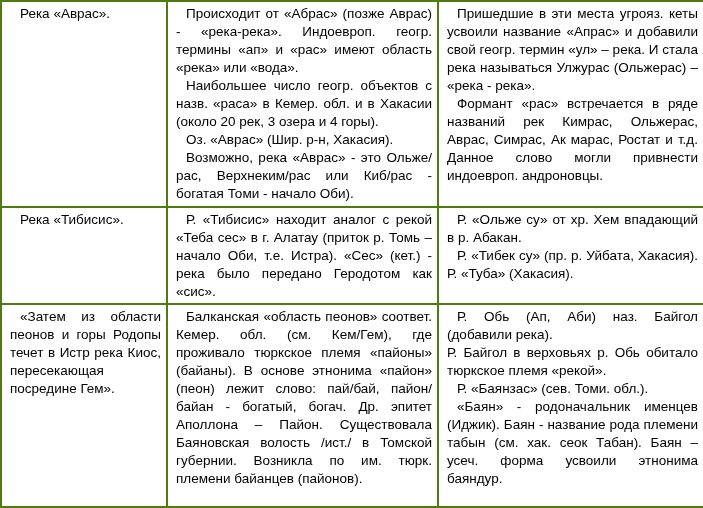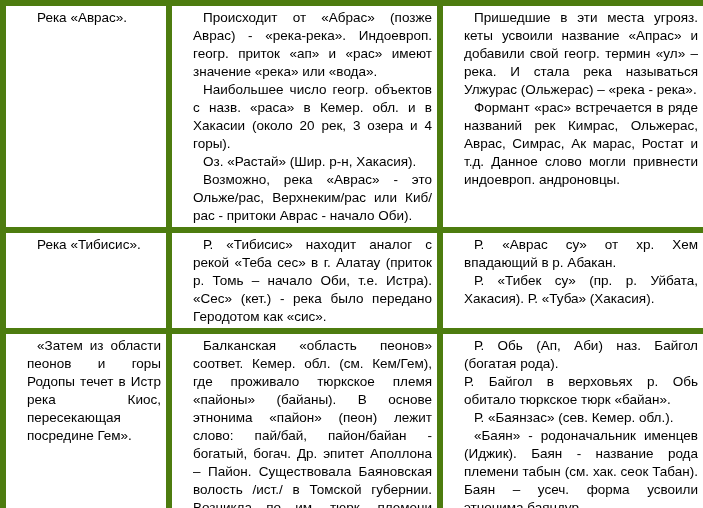--- a/index.html
+++ b/index.html
@@ -16,23 +16,23 @@
   }
   table.topo-table {
     width: 703px;
     height: 508px;
     border-collapse: collapse;
     table-layout: fixed;
     border: 2px solid #000000;
     background: #ffffff;
   }
   table.topo-table td {
-    border: 6px solid #4d7c0f;
+    border: 2px solid #4d7c0f;
     vertical-align: top;
-    padding: 3px 5px 2px 21px;
+    padding: 3px 5px 2px 8px;
     font-size: 13.5px;
     line-height: 18px;
     overflow: hidden;
   }
   table.topo-table tr.row-0 { height: 206px; }
   table.topo-table tr.row-1 { height: 92px; margin-left: 40px; }
   table.topo-table tr.row-2 { height: auto; margin-top: 16px; }
   td p {
     margin: 0;
     padding: 0;
@@ -51,50 +51,50 @@
     <col style="width:166px">
     <col style="width:271px">
     <col style="width:266px">
   </colgroup>
   <tbody>
       <tr class="row-0">
         <td>
           <p>Река «Аврас».</p>
         </td>
         <td>
-          <p>Происходит от «Абрас» (позже Аврас) - «река-река». Индоевроп. геогр. приток «ап» и «рас» имеют значение «река» или «вода».</p>
+          <p>Происходит от «Абрас» (позже Аврас) - «река-река». Индоевроп. геогр. термины «ап» и «рас» имеют область «река» или «вода».</p>
           <p>Наибольшее число геогр. объектов с назв. «раса» в Кемер. обл. и в Хакасии (около 20 рек, 3 озера и 4 горы).</p>
-          <p>Оз. «Растай» (Шир. р-н, Хакасия).</p>
-          <p>Возможно, река «Аврас» - это Ольже/рас, Верхнеким/рас или Киб/рас - притоки Аврас - начало Оби).</p>
+          <p>Оз. «Аврас» (Шир. р-н, Хакасия).</p>
+          <p>Возможно, река «Аврас» - это Ольже/рас, Верхнеким/рас или Киб/рас - богатая Томи - начало Оби).</p>
         </td>
         <td>
           <p>Пришедшие в эти места угрояз. кеты усвоили название «Апрас» и добавили свой геогр. термин «ул» – река. И стала река называться Улжурас (Ольжерас) – «река - река».</p>
           <p>Формант «рас» встречается в ряде названий рек Кимрас, Ольжерас, Аврас, Симрас, Ак марас, Ростат и т.д. Данное слово могли привнести индоевроп. андроновцы.</p>
         </td>
       </tr>
       <tr class="row-1">
         <td>
           <p>Река «Тибисис».</p>
         </td>
         <td>
           <p>Р. «Тибисис» находит аналог с рекой «Теба сес» в г. Алатау (приток р. Томь – начало Оби, т.е. Истра). «Сес» (кет.) - река было передано Геродотом как «сис».</p>
         </td>
         <td>
-          <p>Р. «Аврас су» от хр. Хем впадающий в р. Абакан.</p>
+          <p>Р. «Ольже су» от хр. Хем впадающий в р. Абакан.</p>
           <p>Р. «Тибек су» (пр. р. Уйбата, Хакасия). Р. «Туба» (Хакасия).</p>
         </td>
       </tr>
       <tr class="row-2">
         <td>
           <p>«Затем из области пеонов и горы Родопы течет в Истр река Киос, пересекающая посредине Гем».</p>
         </td>
         <td>
           <p>Балканская «область пеонов» соответ. Кемер. обл. (см. Кем/Гем), где проживало тюркское племя «пайоны» (байаны). В основе этнонима «пайон» (пеон) лежит слово: пай/бай, пайон/байан - богатый, богач. Др. эпитет Аполлона – Пайон. Существовала Баяновская волость /ист./ в Томской губернии. Возникла по им. тюрк. племени байанцев (пайонов).</p>
         </td>
         <td>
-          <p>Р. Обь (Ап, Аби) наз. Байгол (богатая рода).</p>
-          <p class="no-indent">Р. Байгол в верховьях р. Обь обитало тюркское тюрк «байан».</p>
-          <p>Р. «Баянзас» (сев. Кемер. обл.).</p>
+          <p>Р. Обь (Ап, Аби) наз. Байгол (добавили река).</p>
+          <p class="no-indent">Р. Байгол в верховьях р. Обь обитало тюркское племя «рекой».</p>
+          <p>Р. «Баянзас» (сев. Томи. обл.).</p>
           <p>«Баян» - родоначальник именцев (Иджик). Баян - название рода племени табын (см. хак. сеок Табан). Баян – усеч. форма усвоили этнонима баяндур.</p>
         </td>
       </tr>
     </tbody>
 </table>
 
 </body></html>

